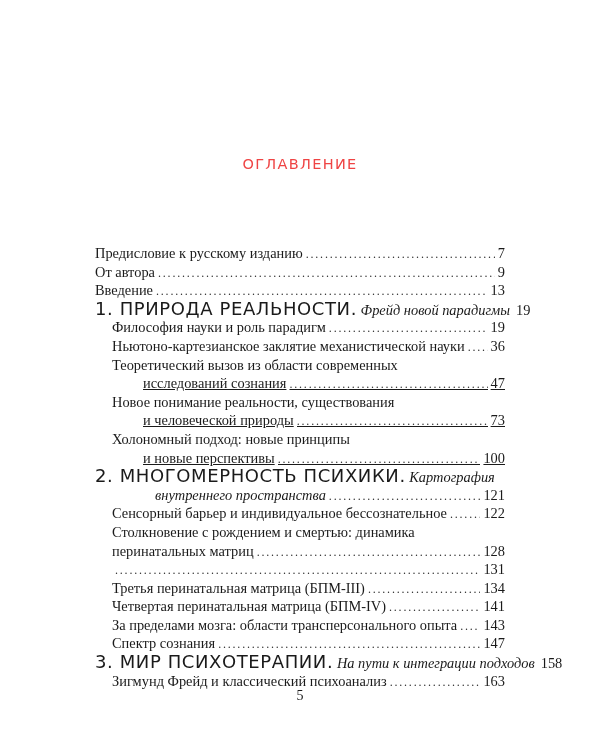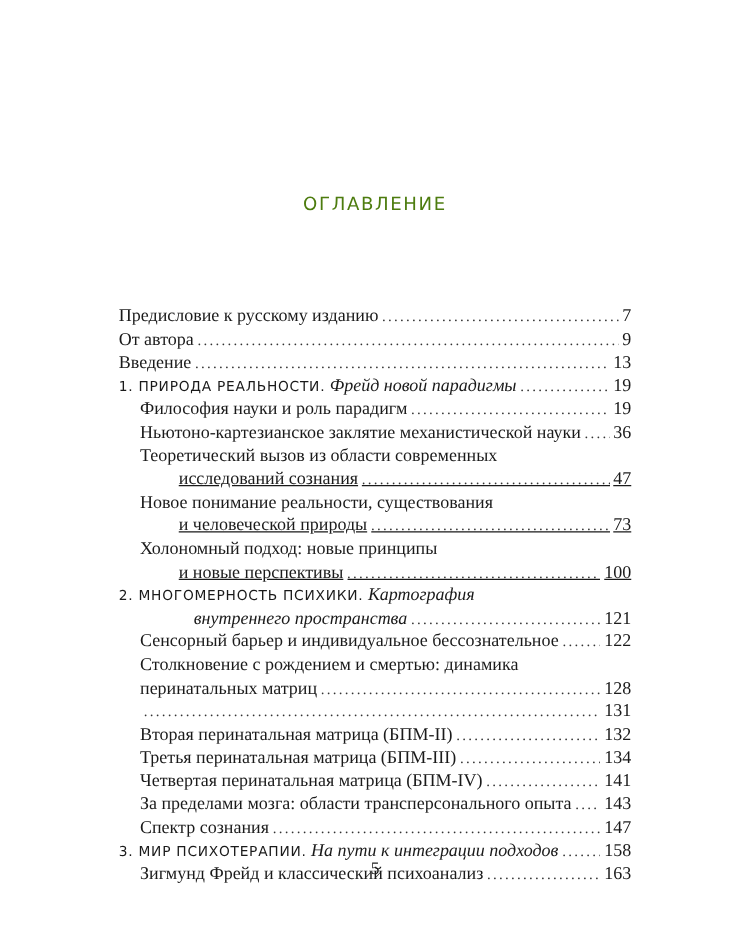--- a/index.html
+++ b/index.html
@@ -3,41 +3,41 @@
   <meta charset="utf-8">
   <style>
     html, body { margin: 0; padding: 0; }
     body {
       width: 600px; height: 750px; background: #ffffff; position: relative; overflow: hidden;
       color: #1a1a1a;
     }
     .page { position: absolute; left: 0; top: 0; width: 600px; height: 750px; }
     .title {
       position: absolute; top: 156px; left: 0; width: 600px; text-align: center;
-      font-family: "DejaVu Sans", sans-serif; font-size: 14.5px; letter-spacing: 1.3px; color: #4d7c0f;
+      font-family: "DejaVu Sans", sans-serif; font-size: 14.5px; letter-spacing: 1.3px; color: #ef4444;
     }
     .toc { position: absolute; left: 95px; top: 244px; width: 410px; }
     .row {
       position: relative; height: 18.6px; line-height: 18.6px;
       font-family: "Liberation Serif", serif; font-size: 14.4px; white-space: nowrap;
     }
     .row.l0 { padding-left: 0; }
     .row.ch { padding-left: 0; }
     .row.l1 { padding-left: 17px; }
     .row.l2 { padding-left: 48px; text-decoration: underline; }
     .row.l2b { padding-left: 60px; }
     .line { display: flex; align-items: baseline; width: 100%; box-sizing: border-box; }
     .txt { flex: 0 0 auto; }
     .leader {
       flex: 1 1 auto; overflow: hidden; margin: 0 3px;
       letter-spacing: 2.2px; color: #333; font-size: 12px;
     }
     .leader::before { content: ". . . . . . . . . . . . . . . . . . . . . . . . . . . . . . . . . . . . . . . . . . . . . . . . . . . . . . . . . . . . . . . . . . . . . . . . . . . . . . . . . . . . . . . . . . . . . . . . . . . . . . . . . . . . . . . ."; letter-spacing: 0; word-spacing: -1.2px; }
     .pg { flex: 0 0 auto; text-align: right; }
-    .sans { font-family: "DejaVu Sans", sans-serif; font-size: 11px; letter-spacing: 0.6px; }
+    .sans { font-family: "DejaVu Sans", sans-serif; font-size: 18px; letter-spacing: 0.6px; }
     .it { font-style: italic; }
     .pagenum {
       position: absolute; top: 688px; left: 0; width: 600px; text-align: center;
       font-family: "Liberation Serif", serif; font-size: 14px;
     }
   </style>
 </head>
 <body>
 
 <div class="page">
@@ -172,27 +172,20 @@
     </div>
       </div>
 
     <div class="row l1">
         <div class="line">
       <span class="leader"></span>
       <span class="pg">131</span>
     </div>
       </div>
 
-    <div class="row l1">
-        <div class="line">
-      <span class="txt">Вторая перинатальная матрица (БПМ-II)</span>
-      <span class="leader"></span>
-      <span class="pg">132</span>
-    </div>
-      </div>
 
     <div class="row l1">
         <div class="line">
       <span class="txt">Третья перинатальная матрица (БПМ-III)</span>
       <span class="leader"></span>
       <span class="pg">134</span>
     </div>
       </div>
 
     <div class="row l1">

